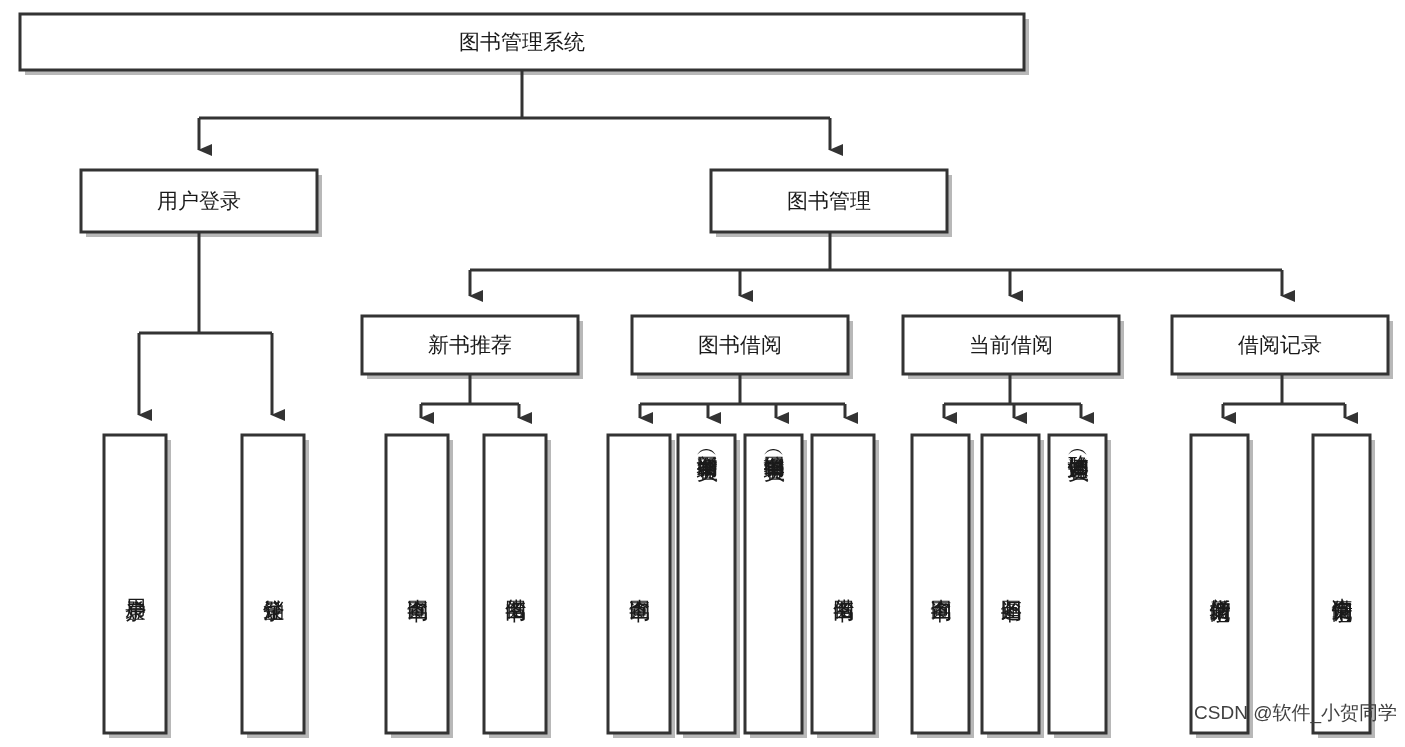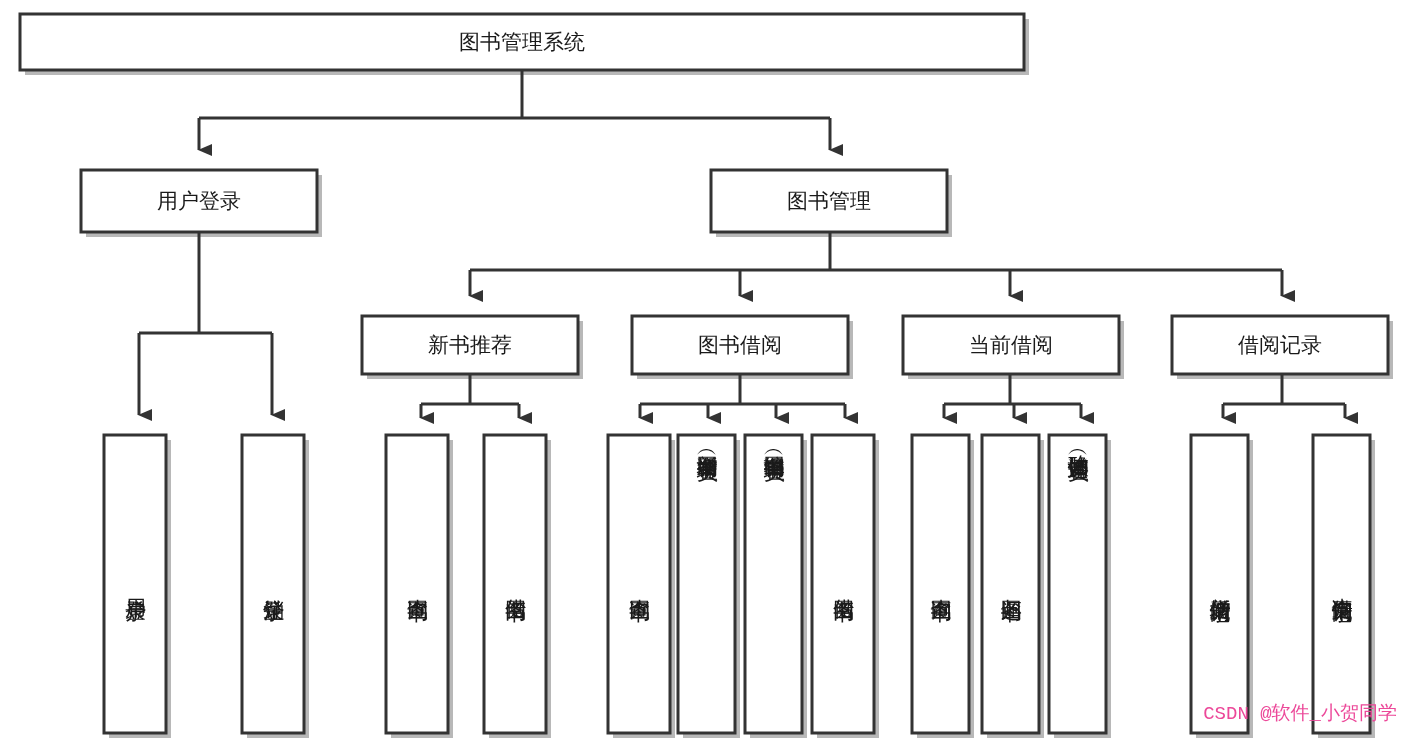--- a/index.html
+++ b/index.html
@@ -66,23 +66,23 @@
     font-size: 21px;
     line-height: 1.12;
     color: #1a1a1a;
     letter-spacing: 1px;
     white-space: nowrap;
   }
   .watermark {
     position: absolute;
     right: 8px;
     bottom: 4px;
-    font-family: Liberation Mono, monospace;
+    font-family: Liberation Sans, sans-serif;
     font-size: 19px;
-    color: #ec4899;
+    color: #404040;
     white-space: nowrap;
     pointer-events: none;
   }
 </style>
 </head>
 <body>
 
 <div id="diagram-root">
 
   <svg class="diagram-svg" viewBox="0 0 1405 747" xmlns="http://www.w3.org/2000/svg">

